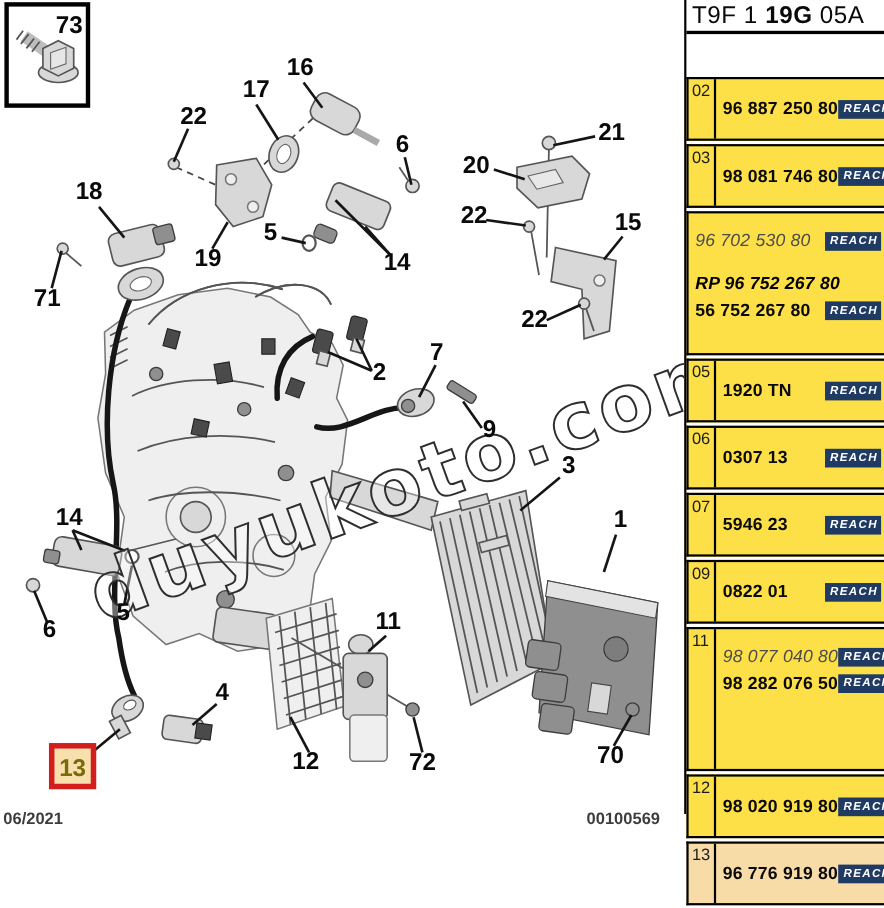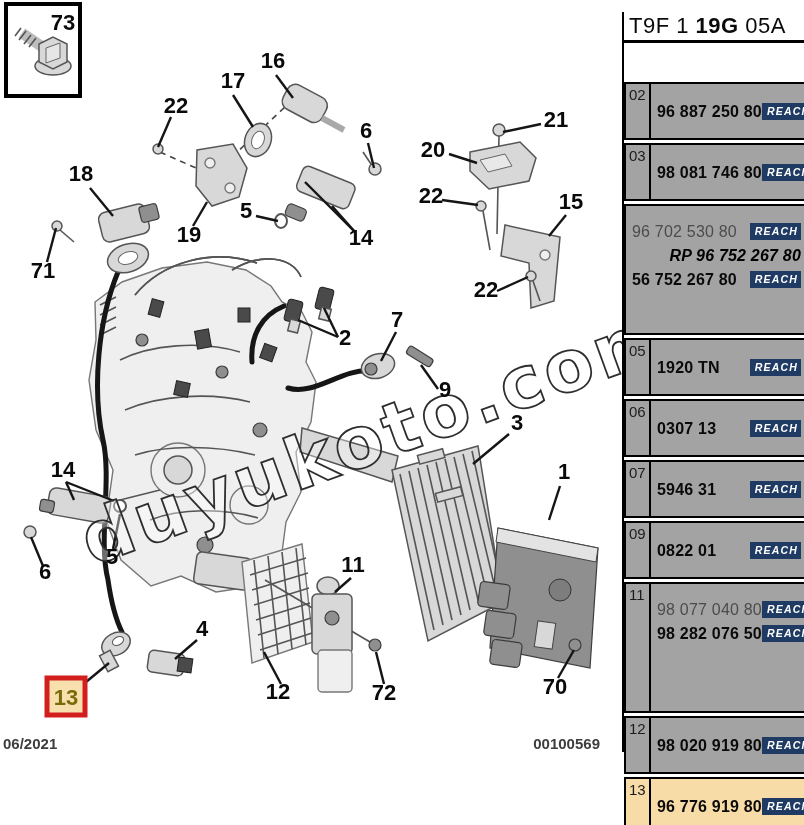--- a/index.html
+++ b/index.html
@@ -19,39 +19,39 @@
   .part-darker{fill:#4a4a4a;stroke:#222;stroke-width:1;}
   .part-light{fill:#efefef;stroke:#777;stroke-width:1.4;}
   .wm{font-size:72px;font-weight:bold;letter-spacing:4px;
       fill:rgba(255,255,255,0.38);stroke:#2e2e2e;stroke-width:1.8px;
       font-family:"DejaVu Sans",sans-serif;}
   .stamp{font-size:15px;font-weight:bold;fill:#3d3d3d;font-family:"Liberation Sans",sans-serif;}
   .redbox-rect{fill:var(--red-box-fill);stroke:var(--red-box-border);stroke-width:5;}
   .redbox-text{font-size:22px;font-weight:bold;fill:var(--red-box-text);text-anchor:middle;
                font-family:"Liberation Sans",sans-serif;}
   
-  #table{position:absolute;left:622px;top:12px;width:182px;height:740px;
+  #table{position:absolute;left:622px;top:0;width:182px;height:740px;
          border-left:2px solid #000;box-sizing:border-box;background:#fff;}
   .thead{height:27px;border-bottom:3px solid #000;font-size:22px;color:#0a0a0a;
          padding:1px 0 0 5px;white-space:nowrap;letter-spacing:0.5px;}
   .thead .b{font-weight:bold;}
   .tgap{height:39px;}
   .trow{display:flex;border:2px solid #000;border-right:none;margin-bottom:3px;
-        height:58px;background:#a3a3a3;box-sizing:border-box;}
+        height:58px;background:#fde047;box-sizing:border-box;}
   .trow.tall{height:131px;}
   .trow.hl{background:var(--highlight-row);}
   .tnum{width:25px;flex:0 0 25px;border-right:2px solid #000;font-size:15px;
         color:#1c1c1c;padding:2px 0 0 3px;box-sizing:border-box;}
   .tcontent{flex:1;display:flex;flex-direction:column;justify-content:center;
             padding:0 3px 0 6px;gap:5px;min-width:0;}
   .tall .tcontent{justify-content:flex-start;padding-top:16px;}
   .tline{display:flex;align-items:center;font-size:16px;line-height:19px;white-space:nowrap;}
   .tline .pn{font-weight:bold;color:#0a0a0a;letter-spacing:0.2px;}
-  .tline.italic .pn{font-weight:normal;color:#4c4c4c;}
-  .tline.rp{justify-content:flex-end;}
+  .tline.italic .pn{font-style:italic;font-weight:normal;color:#4c4c4c;}
+  .tline.rp{justify-content:flex-start;margin-top:15px;}
   .tline.rp .pn{font-style:italic;font-weight:bold;color:#000;}
   .reach{margin-left:auto;background:var(--reach-bg);color:var(--reach-text);
          font-weight:bold;font-style:italic;font-size:10.5px;letter-spacing:1.2px;
          padding:2px 3px 2px 5px;line-height:13px;flex:0 0 auto;}
 </style>
 </head>
 <body>
 
 <div id="app">
 
@@ -340,21 +340,21 @@
             <div class="tline bold">
               <span class="pn">0307 13</span>
               <span class="reach">REACH</span>
             </div>
           </div>
         </div>
         <div class="trow">
           <div class="tnum">07</div>
           <div class="tcontent">
             <div class="tline bold">
-              <span class="pn">5946 31</span>
+              <span class="pn">5946 23</span>
               <span class="reach">REACH</span>
             </div>
           </div>
         </div>
         <div class="trow">
           <div class="tnum">09</div>
           <div class="tcontent">
             <div class="tline bold">
               <span class="pn">0822 01</span>
               <span class="reach">REACH</span>

